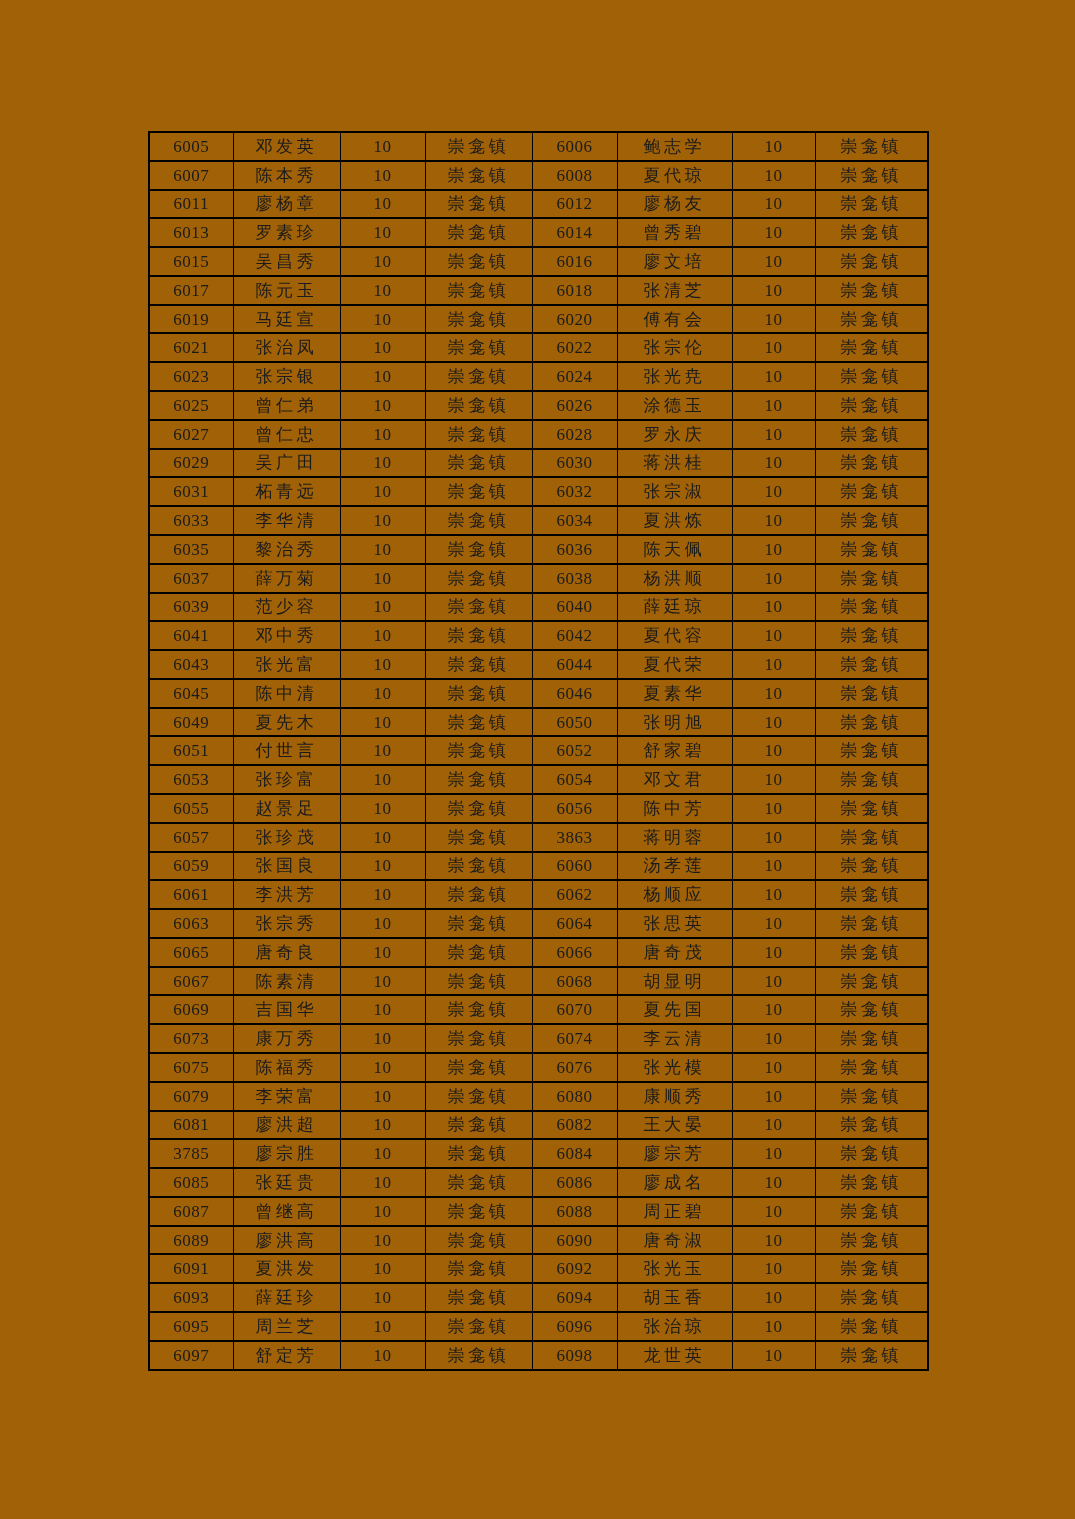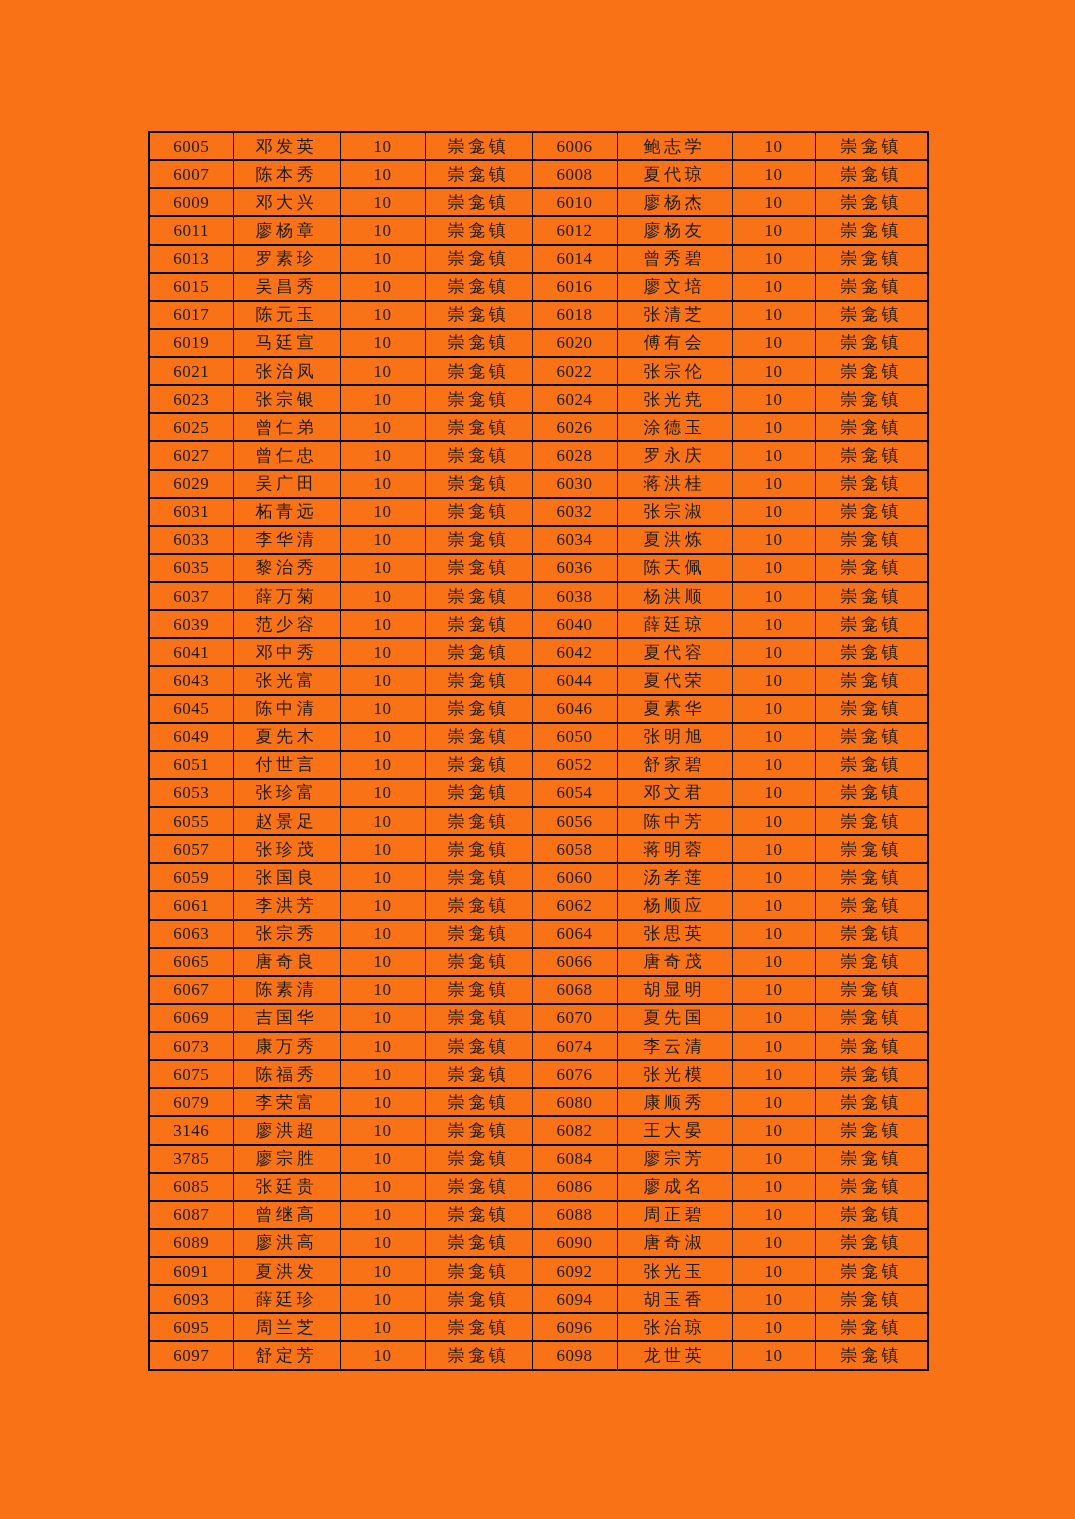--- a/index.html
+++ b/index.html
@@ -4,21 +4,21 @@
 <style>
   html, body {
     margin: 0;
     padding: 0;
     background: #ffffff;
   }
   .page {
     position: relative;
     width: 1075px;
     height: 1519px;
-    background: #f97316;
+    background: #a16207;
     font-family: "Liberation Serif", "DejaVu Serif", serif;
   }
   table.roster {
     position: absolute;
     left: 148px;
     top: 131px;
     width: 779px;
     height: 1240px;
     border-collapse: collapse;
     table-layout: fixed;
@@ -79,30 +79,20 @@
           <td class="cell-id">6007</td>
           <td class="cell-name">陈本秀</td>
           <td class="cell-amount">10</td>
           <td class="cell-town">崇龛镇</td>
           <td class="cell-id">6008</td>
           <td class="cell-name">夏代琼</td>
           <td class="cell-amount">10</td>
           <td class="cell-town">崇龛镇</td>
         </tr>
         <tr>
-          <td class="cell-id">6009</td>
-          <td class="cell-name">邓大兴</td>
-          <td class="cell-amount">10</td>
-          <td class="cell-town">崇龛镇</td>
-          <td class="cell-id">6010</td>
-          <td class="cell-name">廖杨杰</td>
-          <td class="cell-amount">10</td>
-          <td class="cell-town">崇龛镇</td>
-        </tr>
-        <tr>
           <td class="cell-id">6011</td>
           <td class="cell-name">廖杨章</td>
           <td class="cell-amount">10</td>
           <td class="cell-town">崇龛镇</td>
           <td class="cell-id">6012</td>
           <td class="cell-name">廖杨友</td>
           <td class="cell-amount">10</td>
           <td class="cell-town">崇龛镇</td>
         </tr>
         <tr>
@@ -313,21 +303,21 @@
           <td class="cell-id">6056</td>
           <td class="cell-name">陈中芳</td>
           <td class="cell-amount">10</td>
           <td class="cell-town">崇龛镇</td>
         </tr>
         <tr>
           <td class="cell-id">6057</td>
           <td class="cell-name">张珍茂</td>
           <td class="cell-amount">10</td>
           <td class="cell-town">崇龛镇</td>
-          <td class="cell-id">6058</td>
+          <td class="cell-id">3863</td>
           <td class="cell-name">蒋明蓉</td>
           <td class="cell-amount">10</td>
           <td class="cell-town">崇龛镇</td>
         </tr>
         <tr>
           <td class="cell-id">6059</td>
           <td class="cell-name">张国良</td>
           <td class="cell-amount">10</td>
           <td class="cell-town">崇龛镇</td>
           <td class="cell-id">6060</td>
@@ -409,21 +399,21 @@
           <td class="cell-id">6079</td>
           <td class="cell-name">李荣富</td>
           <td class="cell-amount">10</td>
           <td class="cell-town">崇龛镇</td>
           <td class="cell-id">6080</td>
           <td class="cell-name">康顺秀</td>
           <td class="cell-amount">10</td>
           <td class="cell-town">崇龛镇</td>
         </tr>
         <tr>
-          <td class="cell-id">3146</td>
+          <td class="cell-id">6081</td>
           <td class="cell-name">廖洪超</td>
           <td class="cell-amount">10</td>
           <td class="cell-town">崇龛镇</td>
           <td class="cell-id">6082</td>
           <td class="cell-name">王大晏</td>
           <td class="cell-amount">10</td>
           <td class="cell-town">崇龛镇</td>
         </tr>
         <tr>
           <td class="cell-id">3785</td>

